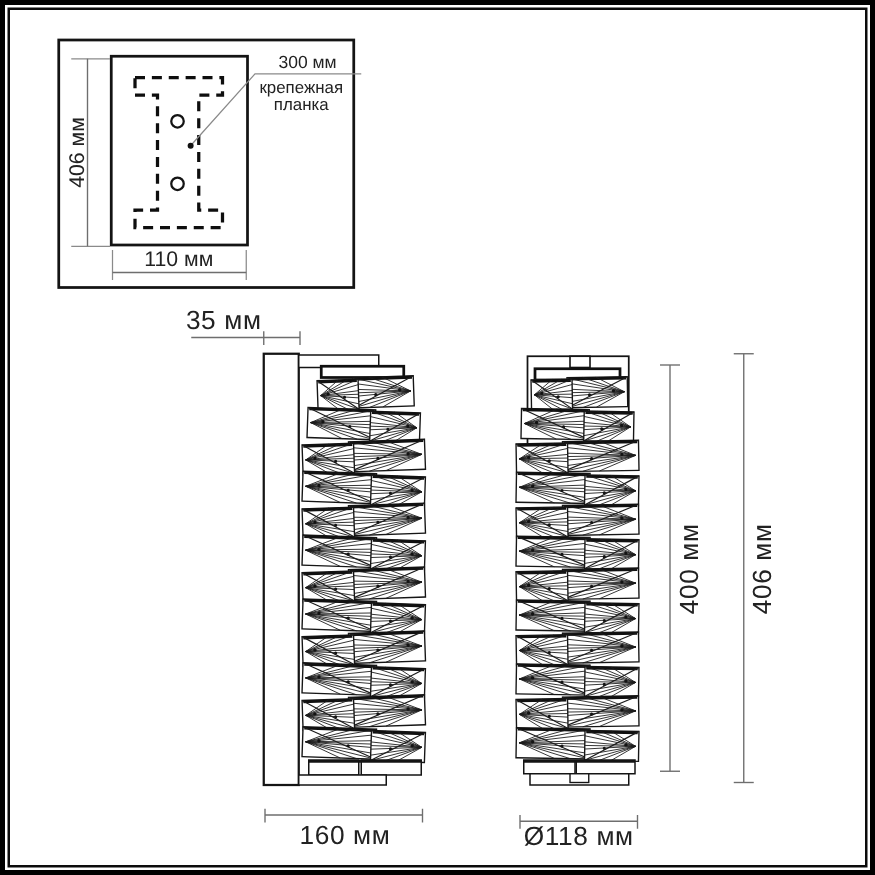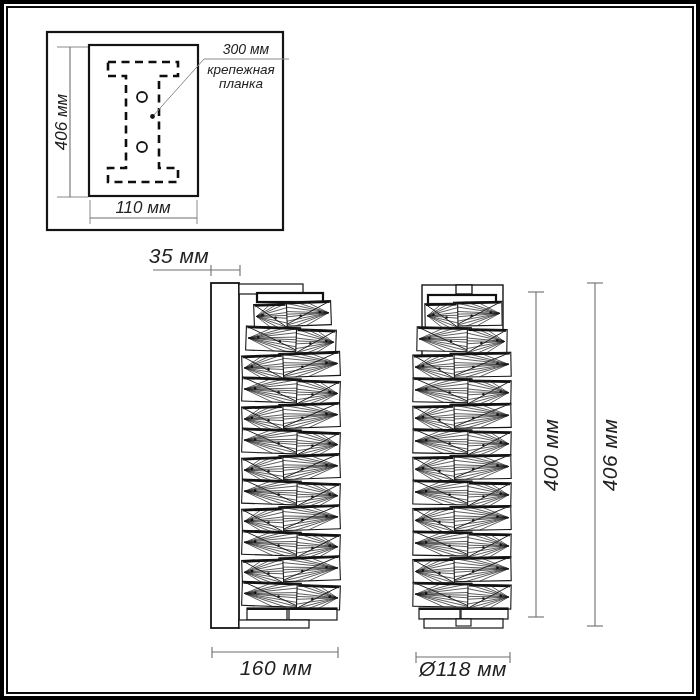--- a/index.html
+++ b/index.html
@@ -1,18 +1,18 @@
 <!DOCTYPE html>
 <html><head>
 <meta charset="utf-8">
 <style>
   html,body{margin:0;padding:0;background:#ffffff;}
   .page{
     position:relative;width:700px;height:700px;background:#ffffff;
-    font-family:"Liberation Sans",sans-serif;overflow:hidden;font-style:italic;
+    font-family:"Liberation Sans",sans-serif;overflow:hidden;
   }
   .frame-outer{position:absolute;inset:0;border:4px solid #000;pointer-events:none;}
   .frame-inner{position:absolute;inset:6px;border:2px solid #0b0b0b;pointer-events:none;}
   svg{position:absolute;left:0;top:0;}
   text{fill:#222;font-family:"Liberation Sans",sans-serif;}
   .dim-line{stroke:#6e6e6e;stroke-width:1.1;fill:none;}
   .ext-line{stroke:#8a8a8a;stroke-width:1;fill:none;}
   .draw{stroke:#141414;fill:#ffffff;}
   .draw-nf{stroke:#141414;fill:none;}
   .bold-bar{stroke:#101010;stroke-width:2.2;fill:#ffffff;}

